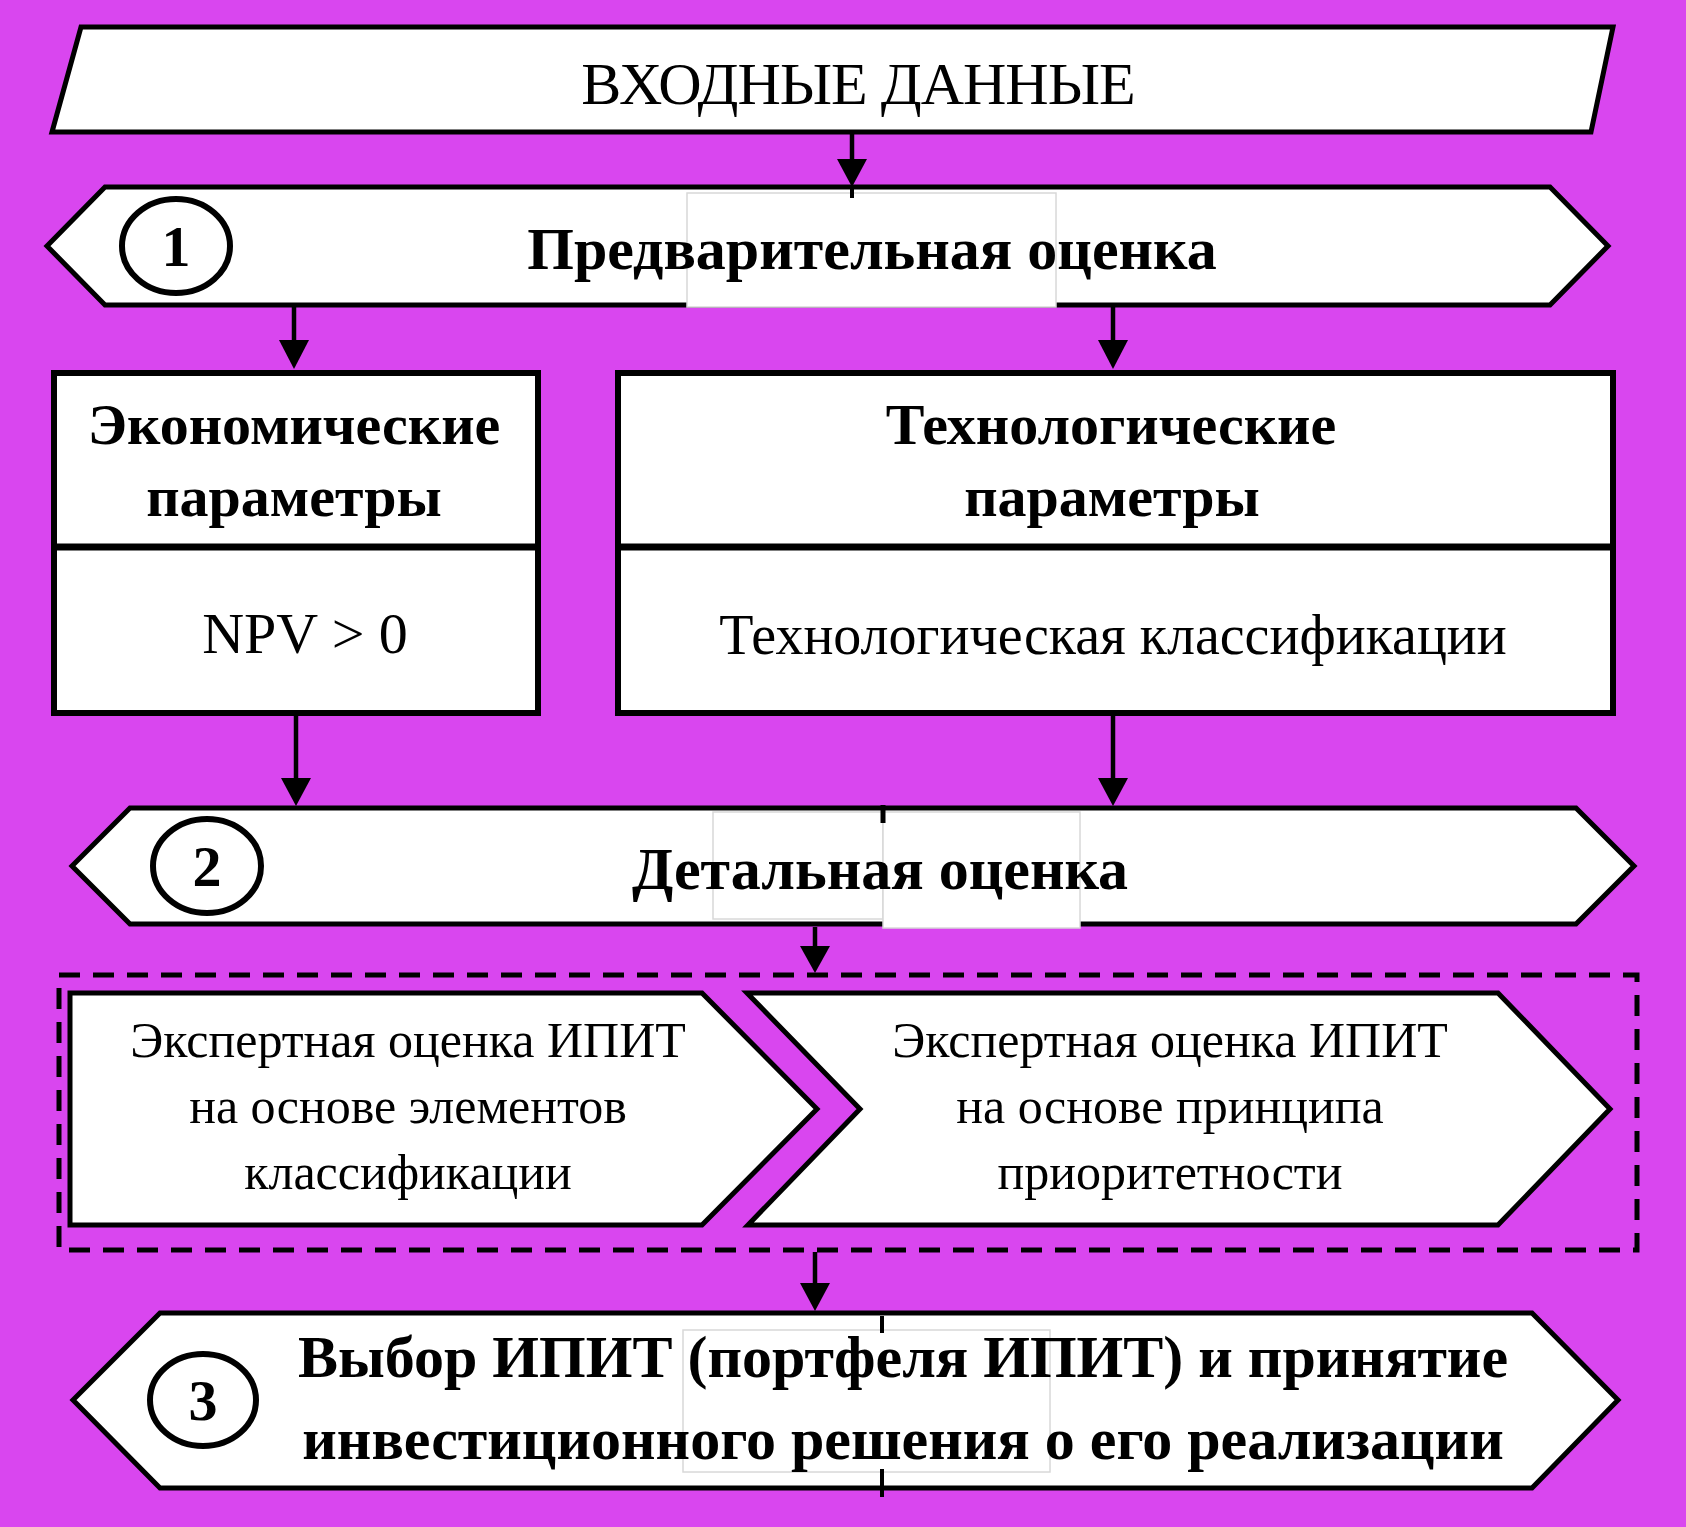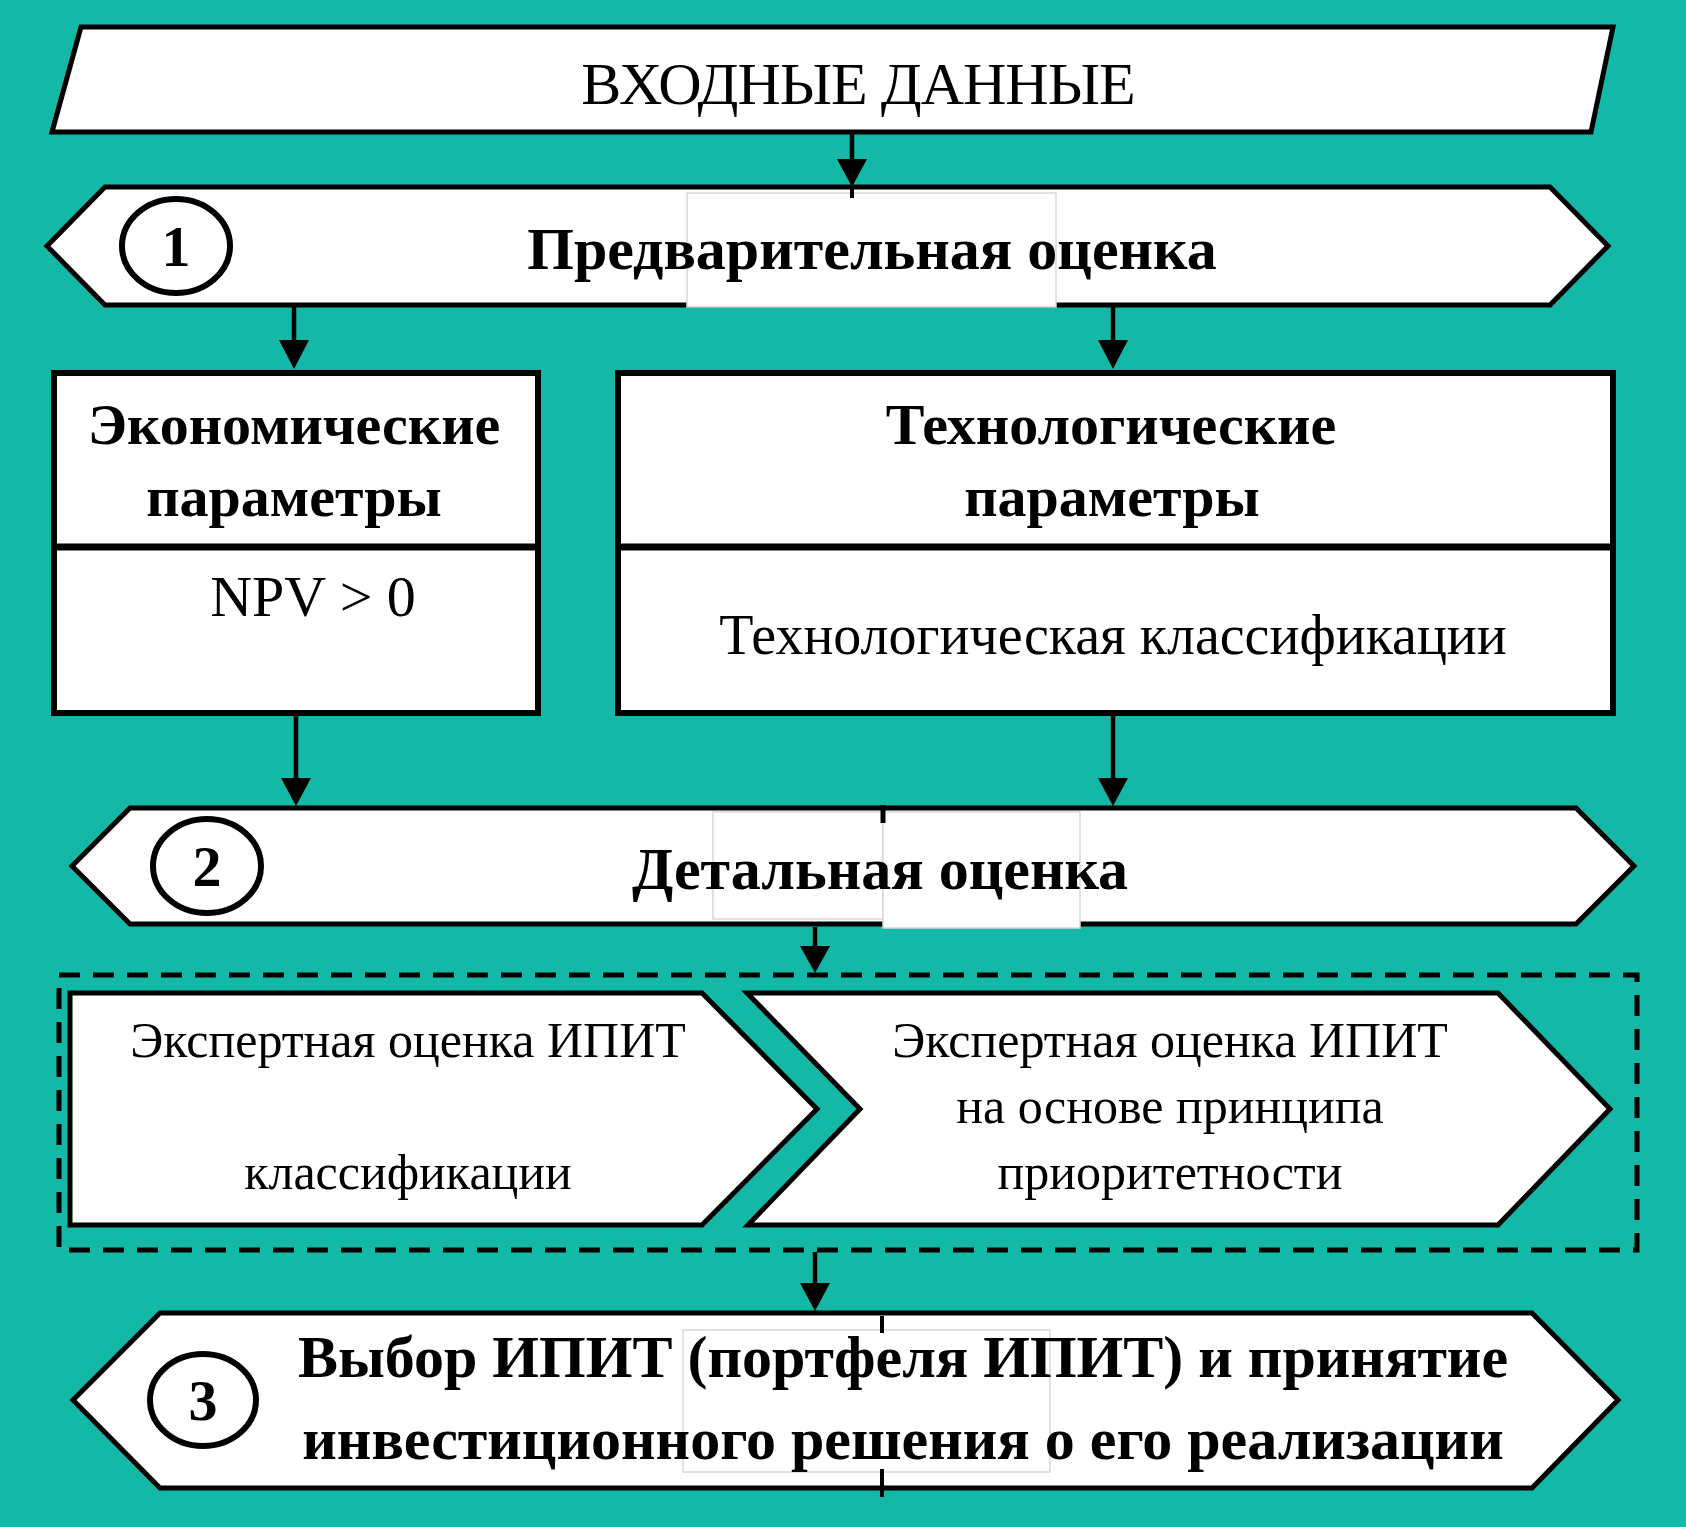--- a/index.html
+++ b/index.html
@@ -1,20 +1,20 @@
 <!DOCTYPE html>
 <html><head>
 <meta charset="utf-8">
 <style>
   html, body { margin: 0; padding: 0; background: #ffffff; }
   .stage {
     position: relative;
     width: 1686px;
     height: 1527px;
-    background: #14b8a6;
+    background: #d946ef;
     font-family: "Liberation Serif", "DejaVu Serif", serif;
     color: #000000;
     overflow: hidden;
   }
   .shapes {
     position: absolute;
     left: 0; top: 0;
     width: 1686px; height: 1527px;
   }
   .txt {
@@ -103,30 +103,31 @@
     <ellipse cx="203" cy="1400" rx="53" ry="46" fill="#ffffff" stroke="#000000" stroke-width="6"></ellipse>
   </svg>
 
   <div class="txt fs60 input-label" style="left:858px; top:84px;">ВХОДНЫЕ ДАННЫЕ</div>
 
   <div class="txt fs58 w700" style="left:176px; top:247px;">1</div>
   <div class="txt fs60 w700" style="left:872px; top:249px;">Предварительная оценка</div>
 
   <div class="txt fs58 w700" style="left:294px; top:425px;text-align:right;">Экономические</div>
   <div class="txt fs58 w700" style="left:294px; top:497px;">параметры</div>
-  <div class="txt fs58" style="left:305px; top:597px;margin-left:8px;">NPV &gt; 0</div>
+  <div class="txt fs58" style="left:305px; top:634px;">NPV &gt; 0</div>
 
   <div class="txt fs58 w700" style="left:1111px; top:425px;">Технологические</div>
   <div class="txt fs58 w700" style="left:1112px; top:497px;">параметры</div>
   <div class="txt fs56" style="left:1113px; top:635px;">Технологическая классификации</div>
 
   <div class="txt fs58 w700" style="left:207px; top:867px;">2</div>
   <div class="txt fs60 w700" style="left:880px; top:869px;text-align:right;">Детальная оценка</div>
 
   <div class="txt fs50" style="left:408px; top:1040px;">Экспертная оценка ИПИТ</div>
+  <div class="txt fs50" style="left:408px; top:1106px;">на основе элементов</div>
   <div class="txt fs50" style="left:408px; top:1172px;">классификации</div>
 
   <div class="txt fs50" style="left:1170px; top:1040px;">Экспертная оценка ИПИТ</div>
   <div class="txt fs50" style="left:1170px; top:1106px;">на основе принципа</div>
   <div class="txt fs50" style="left:1170px; top:1172px;">приоритетности</div>
 
   <div class="txt fs58 w700" style="left:203px; top:1401px;">3</div>
   <div class="txt fs60 w700" style="left:903px; top:1357px;">Выбор ИПИТ (портфеля ИПИТ) и принятие</div>
   <div class="txt fs60 w700" style="left:903px; top:1439px;">инвестиционного решения о его реализации</div>
 

